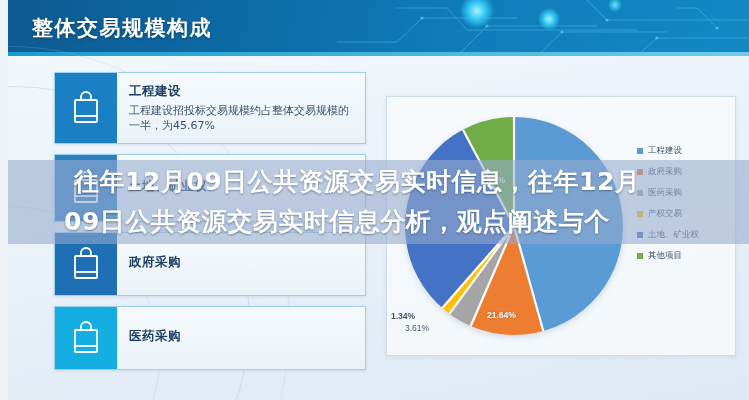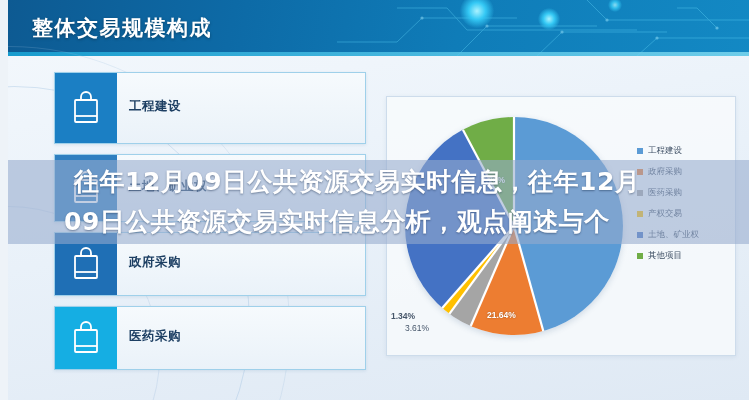--- a/index.html
+++ b/index.html
@@ -179,20 +179,21 @@
     <div class="card c1">
       <div class="icon-box">
         <svg width="30" height="34" viewBox="0 0 30 34" fill="none" stroke="#ffffff" stroke-width="1.8">
           <rect x="4" y="9" width="22" height="22" rx="1"></rect>
           <path d="M10 9 V6 a5 5 0 0 1 10 0 V9"></path>
           <line x1="4" y1="25" x2="26" y2="25"></line>
         </svg>
       </div>
       <div class="body">
         <div class="c-title">工程建设</div>
+        <div class="c-desc">工程建设招投标交易规模约占整体交易规模的一半，为45.67%</div>
       </div>
     </div>
 
     <div class="card c2">
       <div class="icon-box">
         <svg width="30" height="34" viewBox="0 0 30 34" fill="none" stroke="#ffffff" stroke-width="1.8">
           <rect x="4" y="9" width="22" height="22" rx="1"></rect>
           <path d="M10 9 V6 a5 5 0 0 1 10 0 V9"></path>
           <line x1="4" y1="25" x2="26" y2="25"></line>
         </svg>

